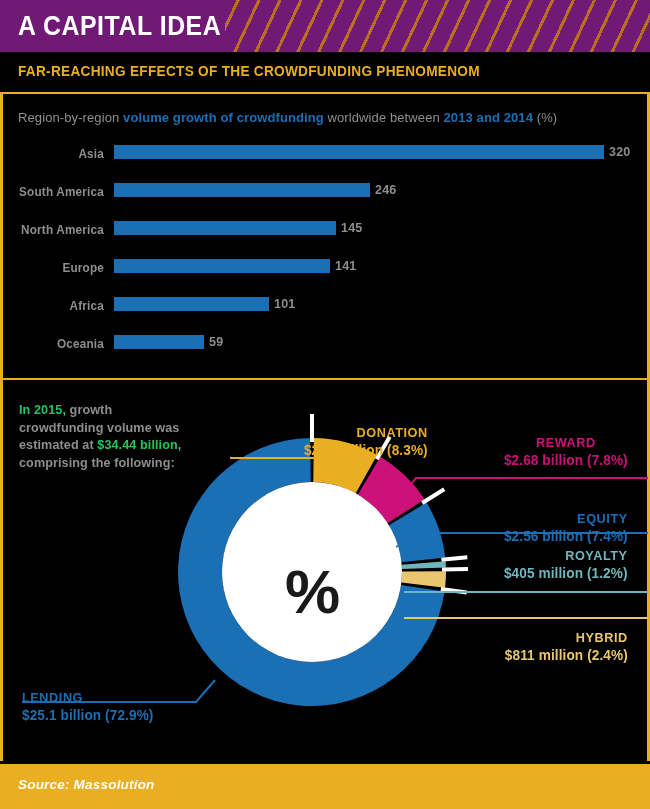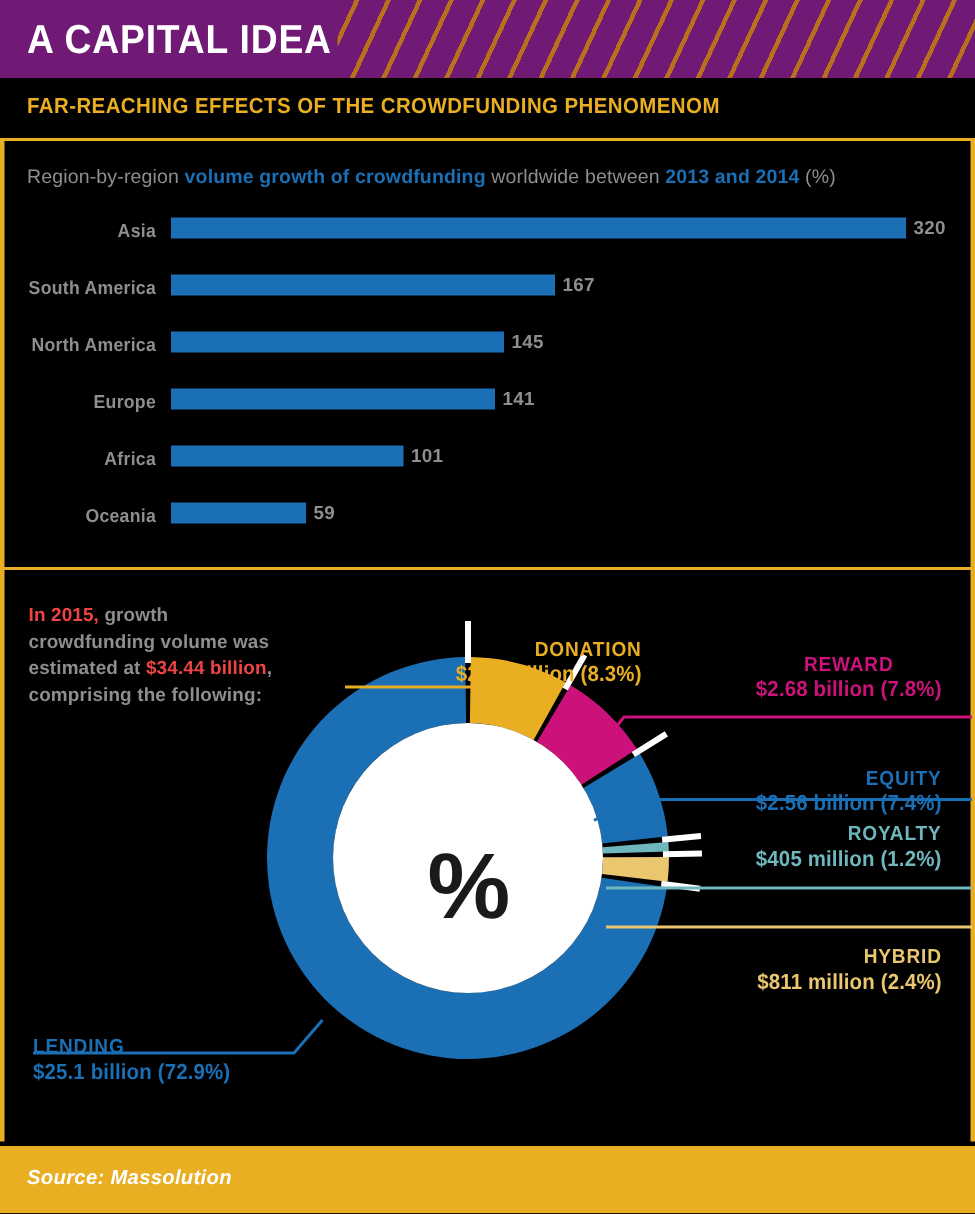--- a/index.html
+++ b/index.html
@@ -137,21 +137,21 @@
   }
   #donut-intro {
     position: absolute; left: 19px; top: 22px;
     width: 180px;
     color: #8e8e8e;
     font-size: 12.6px;
     line-height: 17.5px;
     font-weight: bold;
     letter-spacing: 0.1px;
   }
-  #donut-intro b { color: #ef4444; }
+  #donut-intro b { color: #22c55e; }
 
   #donut-svg {
     position: absolute; left: 0; top: 0;
     width: 650px; height: 381px;
   }
   #donut-pct {
     position: absolute;
     left: 262px; top: 561px;
     width: 100px;
     text-align: center;
@@ -228,21 +228,21 @@
           <div class="bar-track">
             <div class="bar-fill" style="width: 490px; background: rgb(26, 111, 181);"></div>
           </div>
           <div class="bar-value" style="left: 609px;">320</div>
         </div>
         <div class="bar-row">
           <div class="bar-label">South America</div>
           <div class="bar-track">
             <div class="bar-fill" style="width: 256px; background: rgb(26, 111, 181);"></div>
           </div>
-          <div class="bar-value" style="left: 375px;">167</div>
+          <div class="bar-value" style="left: 375px;">246</div>
         </div>
         <div class="bar-row">
           <div class="bar-label">North America</div>
           <div class="bar-track">
             <div class="bar-fill" style="width: 222px; background: rgb(26, 111, 181);"></div>
           </div>
           <div class="bar-value" style="left: 341px;">145</div>
         </div>
         <div class="bar-row">
           <div class="bar-label">Europe</div>

